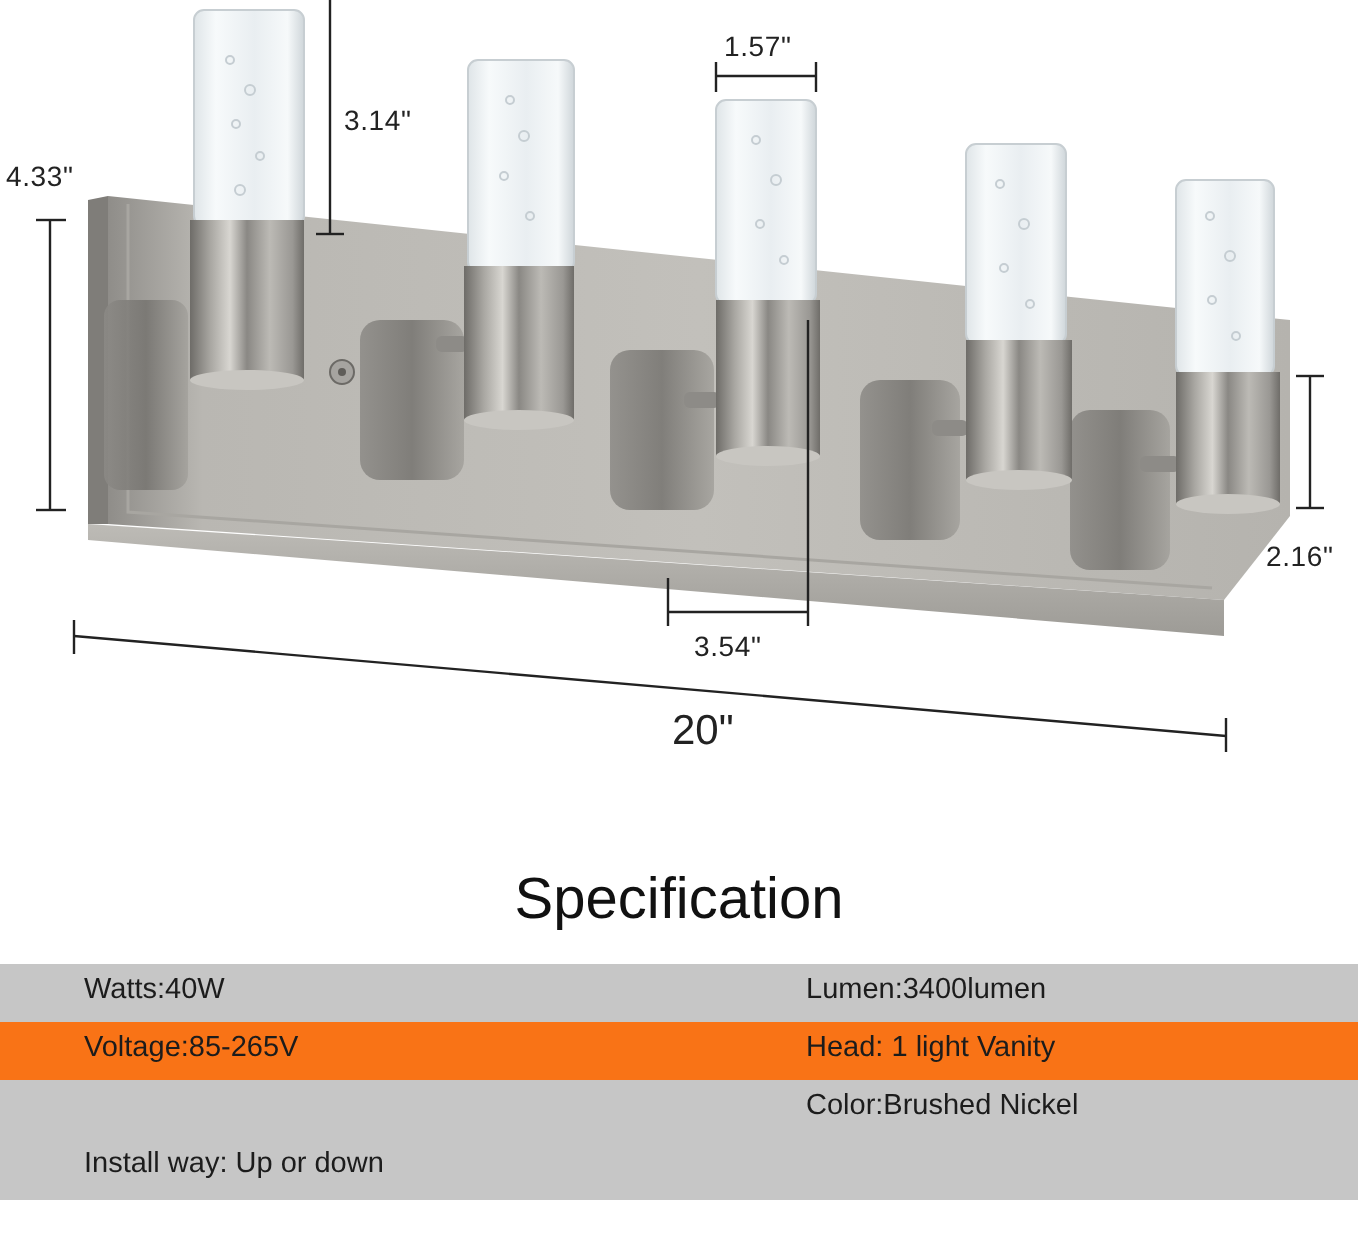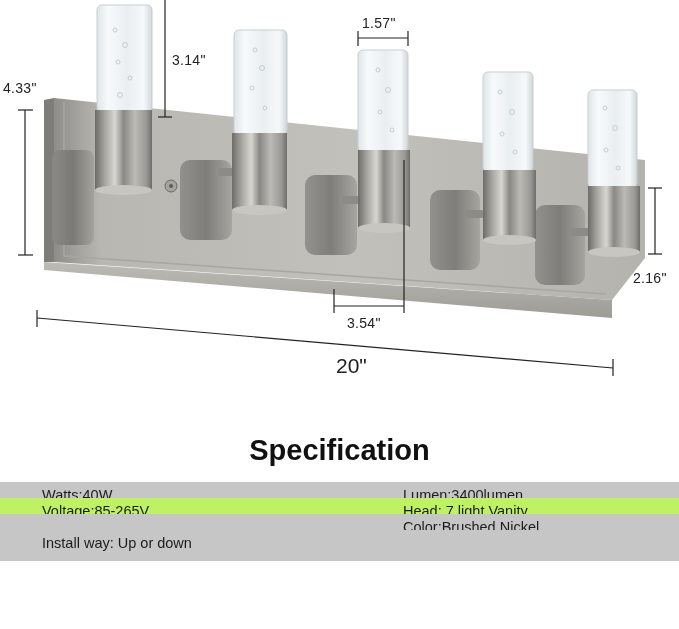--- a/index.html
+++ b/index.html
@@ -1,25 +1,25 @@
 <!DOCTYPE html>
 <html><head>
   <meta charset="utf-8">
   <style>
     html, body { margin: 0; padding: 0; background: #ffffff; }
     body { width: 679px; height: 629px; position: relative; overflow: hidden; font-family: "Liberation Sans", sans-serif; color: #1a1a1a; }
     .product { position: absolute; left: 0; top: 0; width: 679px; height: 420px; }
     .product svg { position: absolute; left: 0; top: 0; }
     .dim-label { position: absolute; font-family: "Liberation Sans", sans-serif; font-size: 14px; color: #222; letter-spacing: 0.3px; white-space: nowrap; }
     .dim-label.big { font-size: 21px; letter-spacing: 0; }
-    .spec-title { position: absolute; left: 0; top: 434px; width: 679px; text-align: center; font-family: "Liberation Sans", sans-serif; font-weight: bold; font-size: 29px; color: #111; }
+    .spec-title { position: absolute; left: 0; top: 434px; width: 679px; text-align: center; font-family: "Liberation Sans", sans-serif; font-weight: normal; font-size: 29px; color: #111; }
     .spec-table { position: absolute; left: 0; top: 482px; width: 679px; }
-    .spec-row { position: relative; width: 679px; height: 16px; }
+    .spec-row { position: relative; width: 679px; height: 29px; }
     .spec-row.dark { background: #c6c6c6; }
-    .spec-row.light { background: #bef264; }
+    .spec-row.light { background: #f97316; }
     .spec-row.last { height: 31px; }
     .spec-cell { position: absolute; top: 0; line-height: 27px; font-size: 14.5px; color: #1c1c1c; white-space: nowrap; }
     .spec-cell.left { left: 42px; }
     .spec-cell.right { left: 403px; text-align: right; }
   </style>
 </head>
 <body>
 
 <div class="product">
   <svg width="679" height="420" viewBox="0 0 679 420">
@@ -179,21 +179,21 @@
 
 <div class="spec-title">Specification</div>
 
 <div class="spec-table">
   <div class="spec-row dark">
     <span class="spec-cell left">Watts:40W</span>
     <span class="spec-cell right">Lumen:3400lumen</span>
   </div>
   <div class="spec-row light">
     <span class="spec-cell left">Voltage:85-265V</span>
-    <span class="spec-cell right">Head: 7 light Vanity</span>
+    <span class="spec-cell right">Head: 1 light Vanity</span>
   </div>
   <div class="spec-row dark">
     <span class="spec-cell right">Color:Brushed Nickel</span>
   </div>
   <div class="spec-row dark last">
     <span class="spec-cell left">Install way: Up or down</span>
     <span class="spec-cell right"></span>
   </div>
 </div>
 

